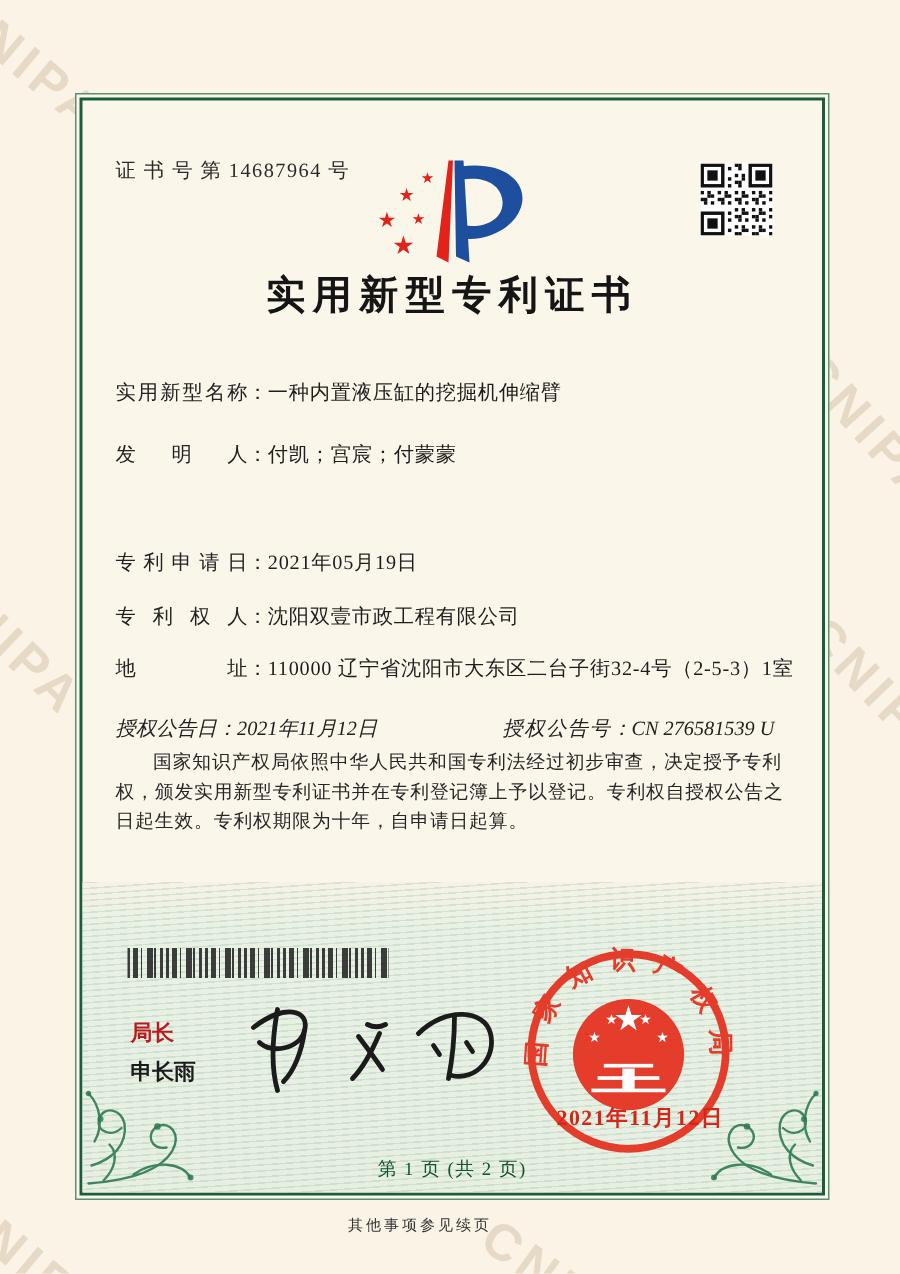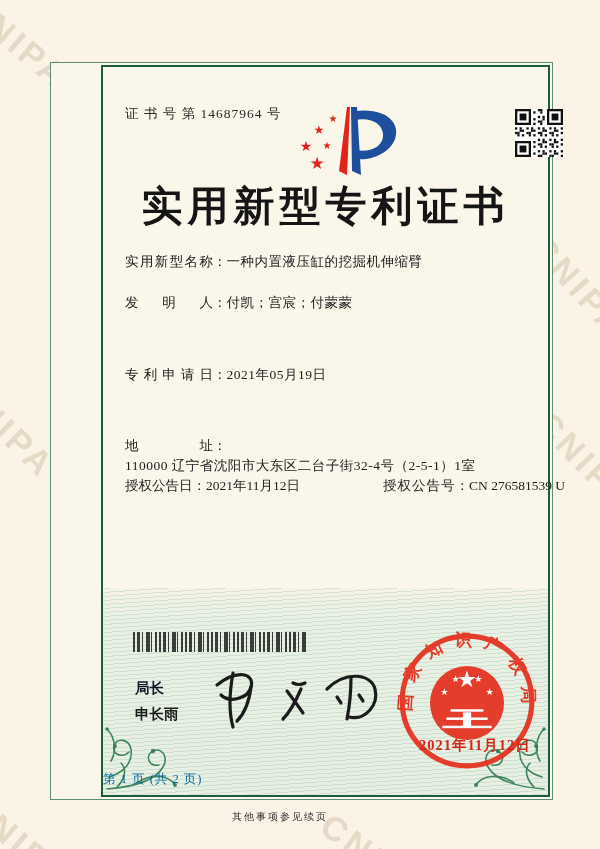--- a/index.html
+++ b/index.html
@@ -17,21 +17,21 @@
     white-space:nowrap;
   }
   .wm.light{color:rgba(210,196,172,.30);}
   
   .frame-outer{
     position:absolute;left:50px;top:62px;width:503px;height:738px;
     border:1px solid #5a8f74;background:#fbf6ea;box-sizing:border-box;
   }
   .frame-inner{
     position:absolute;left:2px;top:2px;right:2px;bottom:2px;
-    border:2.5px solid #1c5c3e;box-sizing:border-box;margin-left:48px;
+    border:2.5px solid #1c5c3e;box-sizing:border-box;
   }
   .content{position:absolute;left:0;top:0;right:0;bottom:0;}
   
   .band{
     position:absolute;left:0;right:0;bottom:0;height:207px;
     background:
       repeating-linear-gradient(176deg, rgba(70,140,100,.16) 0 1px, rgba(0,0,0,0) 1px 4px),
       linear-gradient(#f7f2e7, #e9f1e5 14%, #e7efe3);
   }
   .flourish{position:absolute;bottom:2px;width:96px;height:86px;}
@@ -39,21 +39,21 @@
   .flourish.right{right:0;transform:scaleX(-1);}
   
   .cert-no{
     position:absolute;left:22px;top:38px;font-size:13.5px;color:#2a2a2a;
     letter-spacing:1px;
   }
   .logo{position:absolute;left:188px;top:34px;width:118px;height:80px;}
   .qr{position:absolute;left:412px;top:42px;width:48px;height:48px;background:#fff;}
   .title{
     position:absolute;left:0;right:0;top:112px;text-align:center;
-    font-size:41px;font-weight:bold;letter-spacing:5px;color:#151515;
+    font-size:26px;font-weight:bold;letter-spacing:5px;color:#151515;
   }
   
   .row{position:absolute;left:22px;right:16px;font-size:13.5px;line-height:20px;}
   .row .lab{
     display:inline-block;width:88px;text-align:justify;text-align-last:justify;
     vertical-align:top;color:#222;
   }
   .row .col{display:inline-block;vertical-align:top;color:#222;}
   .row .val{
     display:inline-block;vertical-align:top;max-width:352px;color:#1d1d1d;
@@ -69,31 +69,31 @@
   .barcode{
     position:absolute;left:30px;top:565px;width:174px;height:20px;opacity:.82;
     background:repeating-linear-gradient(90deg,
       #161616 0 2px, transparent 2px 4px,
       #161616 4px 7px, transparent 7px 9px,
       #161616 9px 10px, transparent 10px 13px,
       #161616 13px 17px, transparent 17px 18px,
       #161616 18px 19px, transparent 19px 22px,
       #161616 22px 24px, transparent 24px 26px);
   }
-  .director-title{position:absolute;left:32px;top:612px;font-size:14.5px;font-weight:bold;color:#0f172a;}
+  .director-title{position:absolute;left:32px;top:612px;font-size:14.5px;font-weight:bold;color:#b91c1c;}
   .director-name{position:absolute;left:32px;top:638px;font-size:14.5px;font-weight:bold;color:#1c1c1c;text-align:center;}
   .signature{position:absolute;left:100px;top:588px;width:190px;height:85px;}
   .seal{position:absolute;left:294px;top:564px;width:140px;height:140px;opacity:.93;}
   .seal-date{
     position:absolute;left:316px;top:669px;font-size:14.5px;font-weight:bold;
     color:#d42718;letter-spacing:1px;white-space:nowrap;
   }
   .page-no{
-    position:absolute;left:0;right:0;top:704px;
-    font-size:12.5px;color:#0369a1;letter-spacing:1px;
+    position:absolute;left:0;right:0;top:704px;text-align:center;
+    font-size:12.5px;color:#14532d;letter-spacing:1px;
   }
   .footer-note{
     position:absolute;left:0;top:810px;width:560px;text-align:center;
     font-size:10px;color:#333;letter-spacing:2px;
   }
 </style>
 </head>
 <body>
 
 <div class="wm" style="left:-18px;top:-12px;transform:rotate(40deg);">CNIPA</div>
@@ -257,29 +257,33 @@
 
       <div class="row" style="top:185px;">
         <span class="lab">实用新型名称</span><span class="col">：</span><span class="val">一种内置液压缸的挖掘机伸缩臂</span>
       </div>
       <div class="row" style="top:226px;">
         <span class="lab">发明人</span><span class="col">：</span><span class="val">付凯；宫宸；付蒙蒙</span>
       </div>
       <div class="row" style="top:298px;">
         <span class="lab">专利申请日</span><span class="col">：</span><span class="val">2021年05月19日</span>
       </div>
+      <div class="row" style="top:334px;">
+        <span class="lab">专利权人</span><span class="col">：</span><span class="val">沈阳双壹市政工程有限公司</span>
+      </div>
       <div class="row" style="top:369px;">
-        <span class="lab">地址</span><span class="col">：</span><span class="val">110000 辽宁省沈阳市大东区二台子街32-4号（2-5-1）1室</span>
-      </div>
-      <div class="row" style="top:409px;">
+        <span class="lab">地址</span><span class="col">：</span><span class="val">110000 辽宁省沈阳市大东区二台子街32-4号（2-5-3）1室</span>
+      </div>
+      <div class="row" style="top:409px;font-style:italic;">
         <span>授权公告日</span><span>：</span><span>2021年11月12日</span>
         <span class="pair2"><span class="lab2">授权公告号</span><span>：</span><span>CN 276581539 U</span></span>
       </div>
 
       <div class="paras">
+        <p>国家知识产权局依照中华人民共和国专利法经过初步审查，决定授予专利权，颁发实用新型专利证书并在专利登记簿上予以登记。专利权自授权公告之日起生效。专利权期限为十年，自申请日起算。</p>
       </div>
 
       <div class="barcode"></div>
 
       <div class="director-title">局长</div>
       <div class="director-name">申长雨</div>
 
       <svg class="signature" viewBox="0 0 190 85">
         <g fill="none" stroke="#1b1b1b" stroke-width="3.2" stroke-linecap="round" stroke-linejoin="round">
           <path d="M30,18 C26,40 26,58 30,72"></path>

